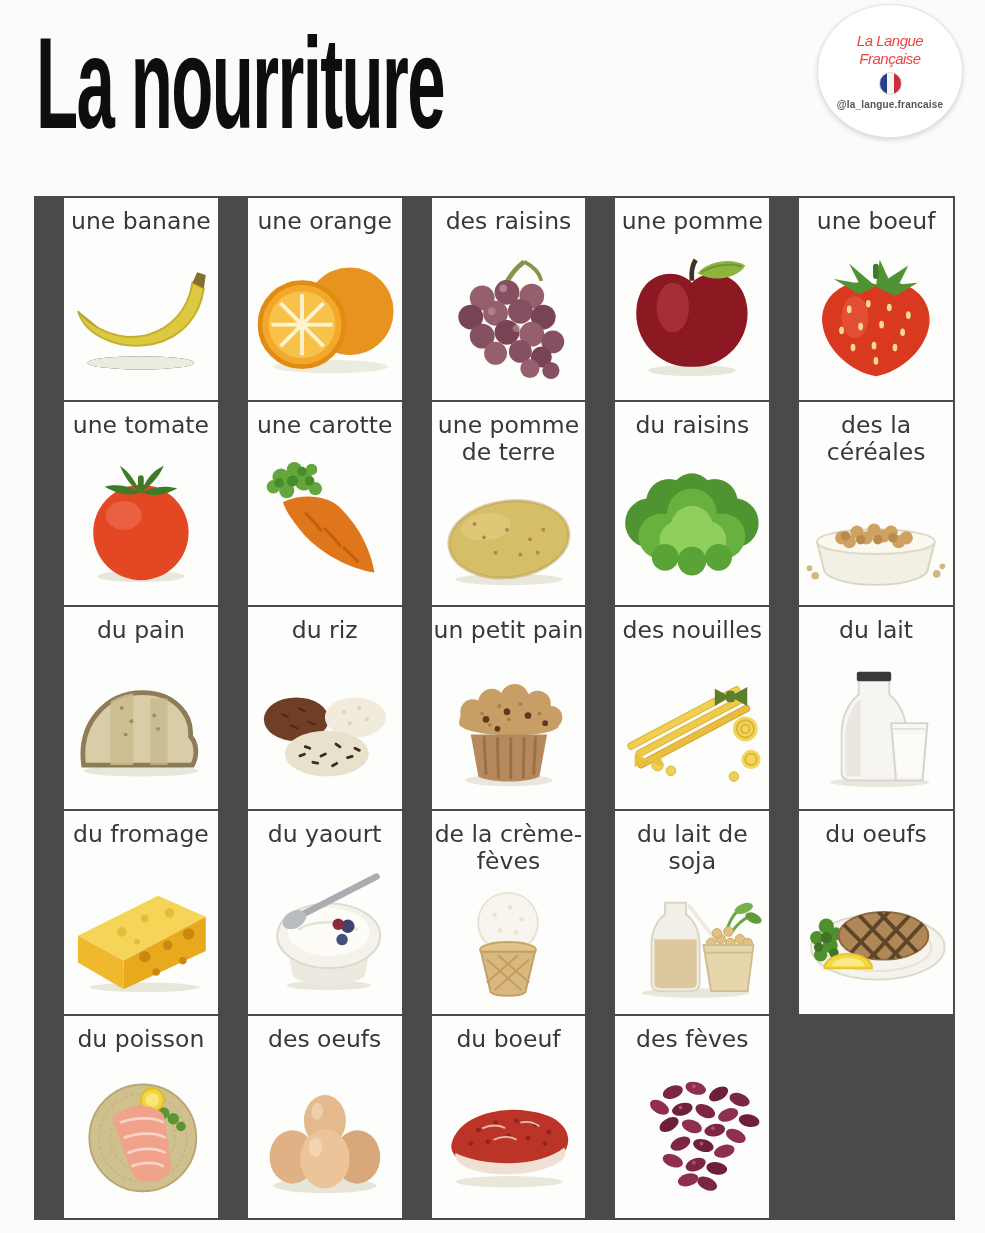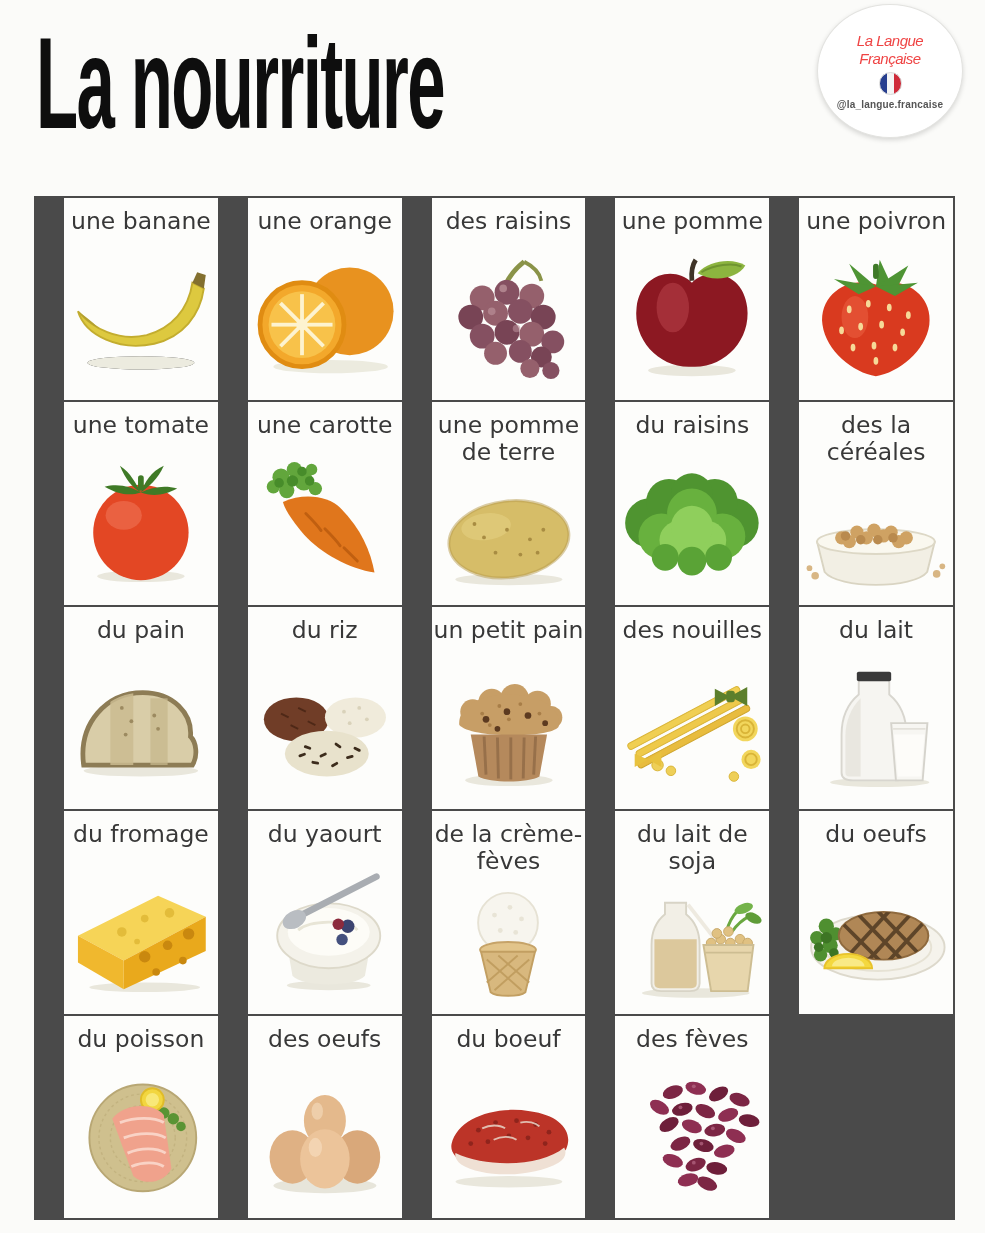--- a/index.html
+++ b/index.html
@@ -141,21 +141,21 @@
       <path d="M80 28 C62 10 26 18 22 54 C18 88 46 118 80 116 C114 118 142 88 138 54 C134 18 98 10 80 28 Z" fill="#8c1822"></path>
       <ellipse cx="60" cy="54" rx="17" ry="26" fill="#b8434a" opacity=".55"></ellipse>
       <path d="M80 26 C79 16 80 10 84 4" stroke="#3f3327" stroke-width="5" fill="none"></path>
       <path d="M86 18 C98 4 124 2 136 10 C128 24 102 28 86 18 Z" fill="#8cb43f"></path>
       <path d="M90 17 C104 9 122 7 132 11" stroke="#6f9430" stroke-width="2" fill="none"></path>
     </svg>
       </div>
   </div>
 
   <div class="cell">
-    <div class="vlabel">une poivron</div>
+    <div class="vlabel">une boeuf</div>
     <div class="pic">
         <svg width="156" height="124" viewBox="0 0 160 130">
       <path d="M80 30 C108 20 140 40 136 72 C132 100 104 122 80 126 C56 122 28 100 24 72 C20 40 52 20 80 30 Z" fill="#d93a1f"></path>
       <ellipse cx="58" cy="64" rx="14" ry="22" fill="#ef6a4a" opacity=".45"></ellipse>
       <g fill="#f6d998">
         <ellipse cx="52" cy="56" rx="2.5" ry="4"></ellipse>
             <ellipse cx="72" cy="50" rx="2.5" ry="4"></ellipse>
             <ellipse cx="94" cy="54" rx="2.5" ry="4"></ellipse>
             <ellipse cx="114" cy="62" rx="2.5" ry="4"></ellipse>
         <ellipse cx="44" cy="78" rx="2.5" ry="4"></ellipse>

